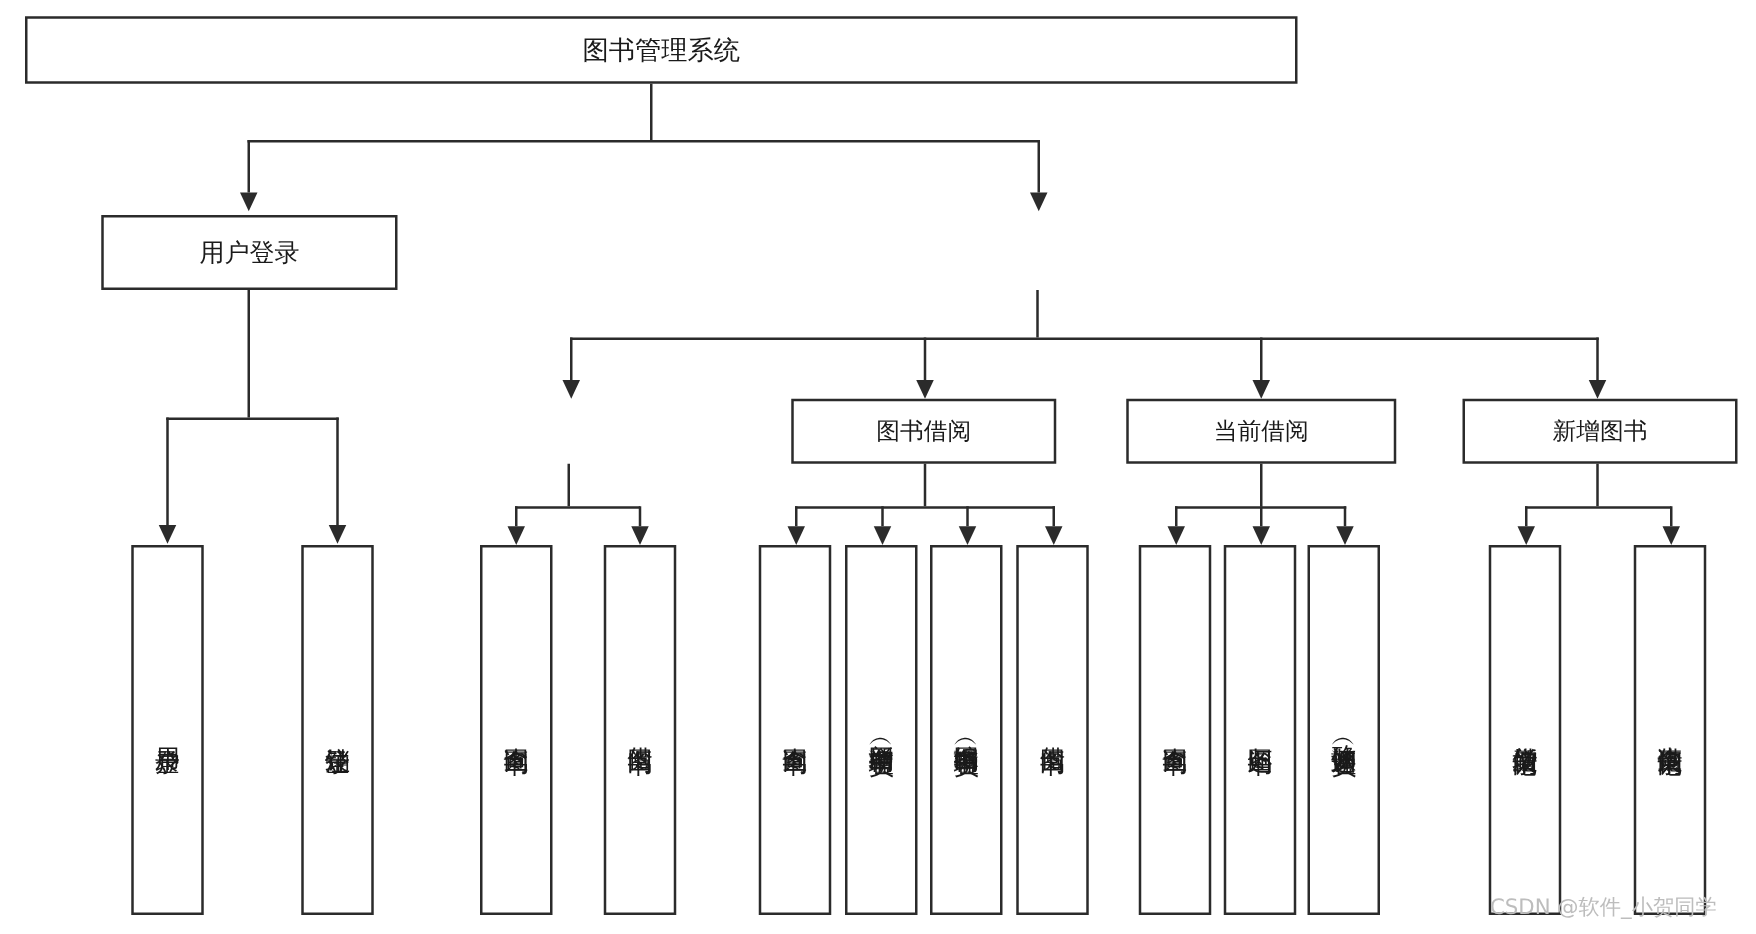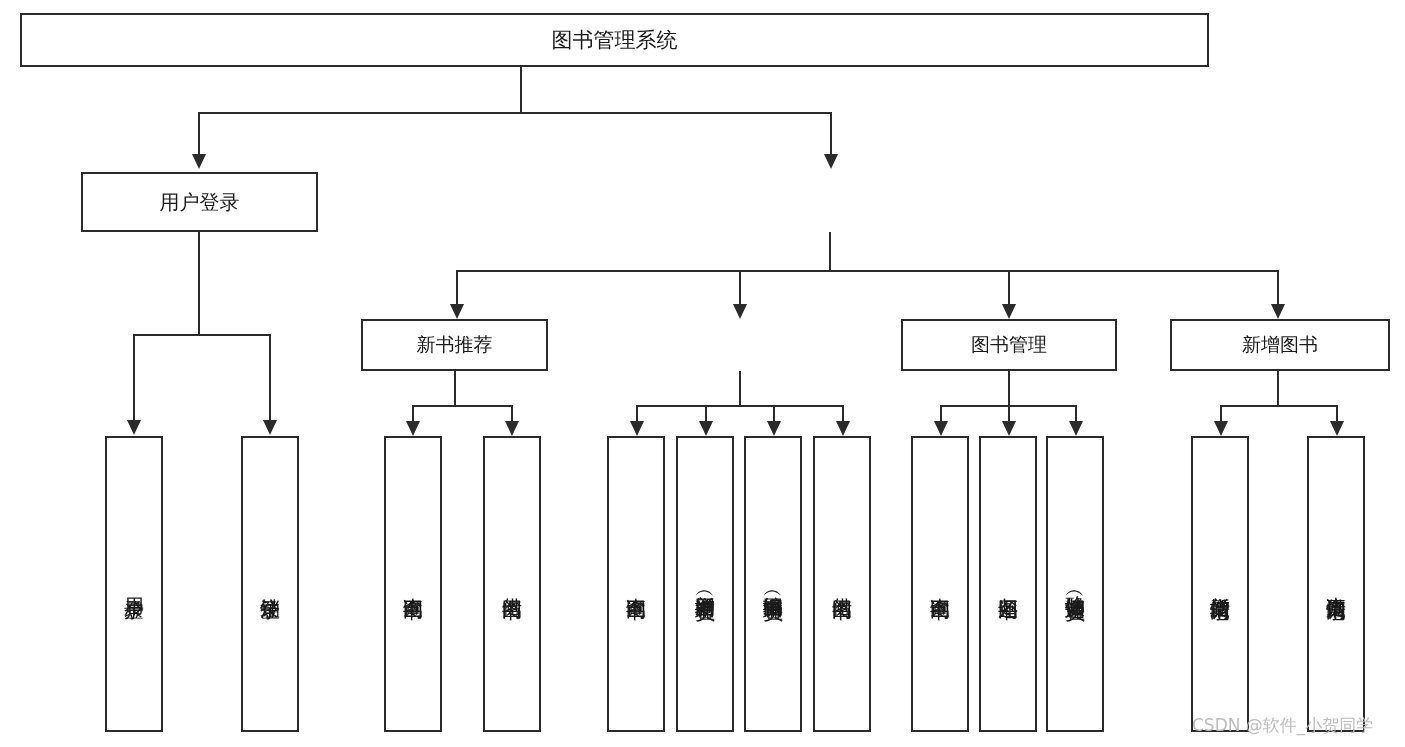--- a/index.html
+++ b/index.html
@@ -78,21 +78,21 @@
     font-size: 17px;
     white-space: nowrap;
     pointer-events: none;
   }
 </style>
 </head>
 <body>
 
 <div id="canvas">
 
-  <div class="node root" style="left:20px; top:13px; width:1189px; height:54px;">
+  <div class="node root" style="left:20px; top:13px; width:1018px; height:54px;">
     <span class="label">图书管理系统</span>
   </div>
 
   <div class="vline" style="left:520px; top:67px; height:45px;"></div>
   <div class="hline" style="left:198px; top:112px; width:634px;"></div>
   <div class="vline" style="left:198px; top:112px; height:42px;"></div>
   <div class="arrow" style="left:192px; top:154px;"></div>
   <div class="vline" style="left:830px; top:112px; height:42px;"></div>
   <div class="arrow" style="left:824px; top:154px;"></div>
 
@@ -111,25 +111,25 @@
   <div class="hline" style="left:456px; top:270px; width:823px;"></div>
   <div class="vline" style="left:456px; top:270px; height:34px;"></div>
   <div class="arrow" style="left:450px; top:304px;"></div>
   <div class="vline" style="left:739px; top:270px; height:34px;"></div>
   <div class="arrow" style="left:733px; top:304px;"></div>
   <div class="vline" style="left:1008px; top:270px; height:34px;"></div>
   <div class="arrow" style="left:1002px; top:304px;"></div>
   <div class="vline" style="left:1277px; top:270px; height:34px;"></div>
   <div class="arrow" style="left:1271px; top:304px;"></div>
 
-  <div class="node lvl3" style="left:361px; top:319px; width:187px; height:52px;">
-    <span class="label">新书推荐</span>
+  <div class="node lvl3" style="left:633px; top:319px; width:212px; height:52px;">
+    <span class="label">图书借阅</span>
   </div>
   <div class="node lvl3" style="left:901px; top:319px; width:216px; height:52px;">
-    <span class="label">图书管理</span>
+    <span class="label">当前借阅</span>
   </div>
   <div class="node lvl3" style="left:1170px; top:319px; width:220px; height:52px;">
     <span class="label">新增图书</span>
   </div>
 
   <div class="vline" style="left:454px; top:371px; height:34px;"></div>
   <div class="hline" style="left:412px; top:405px; width:100px;"></div>
   <div class="vline" style="left:412px; top:405px; height:16px;"></div>
   <div class="arrow" style="left:406px; top:421px;"></div>
   <div class="vline" style="left:511px; top:405px; height:16px;"></div>

